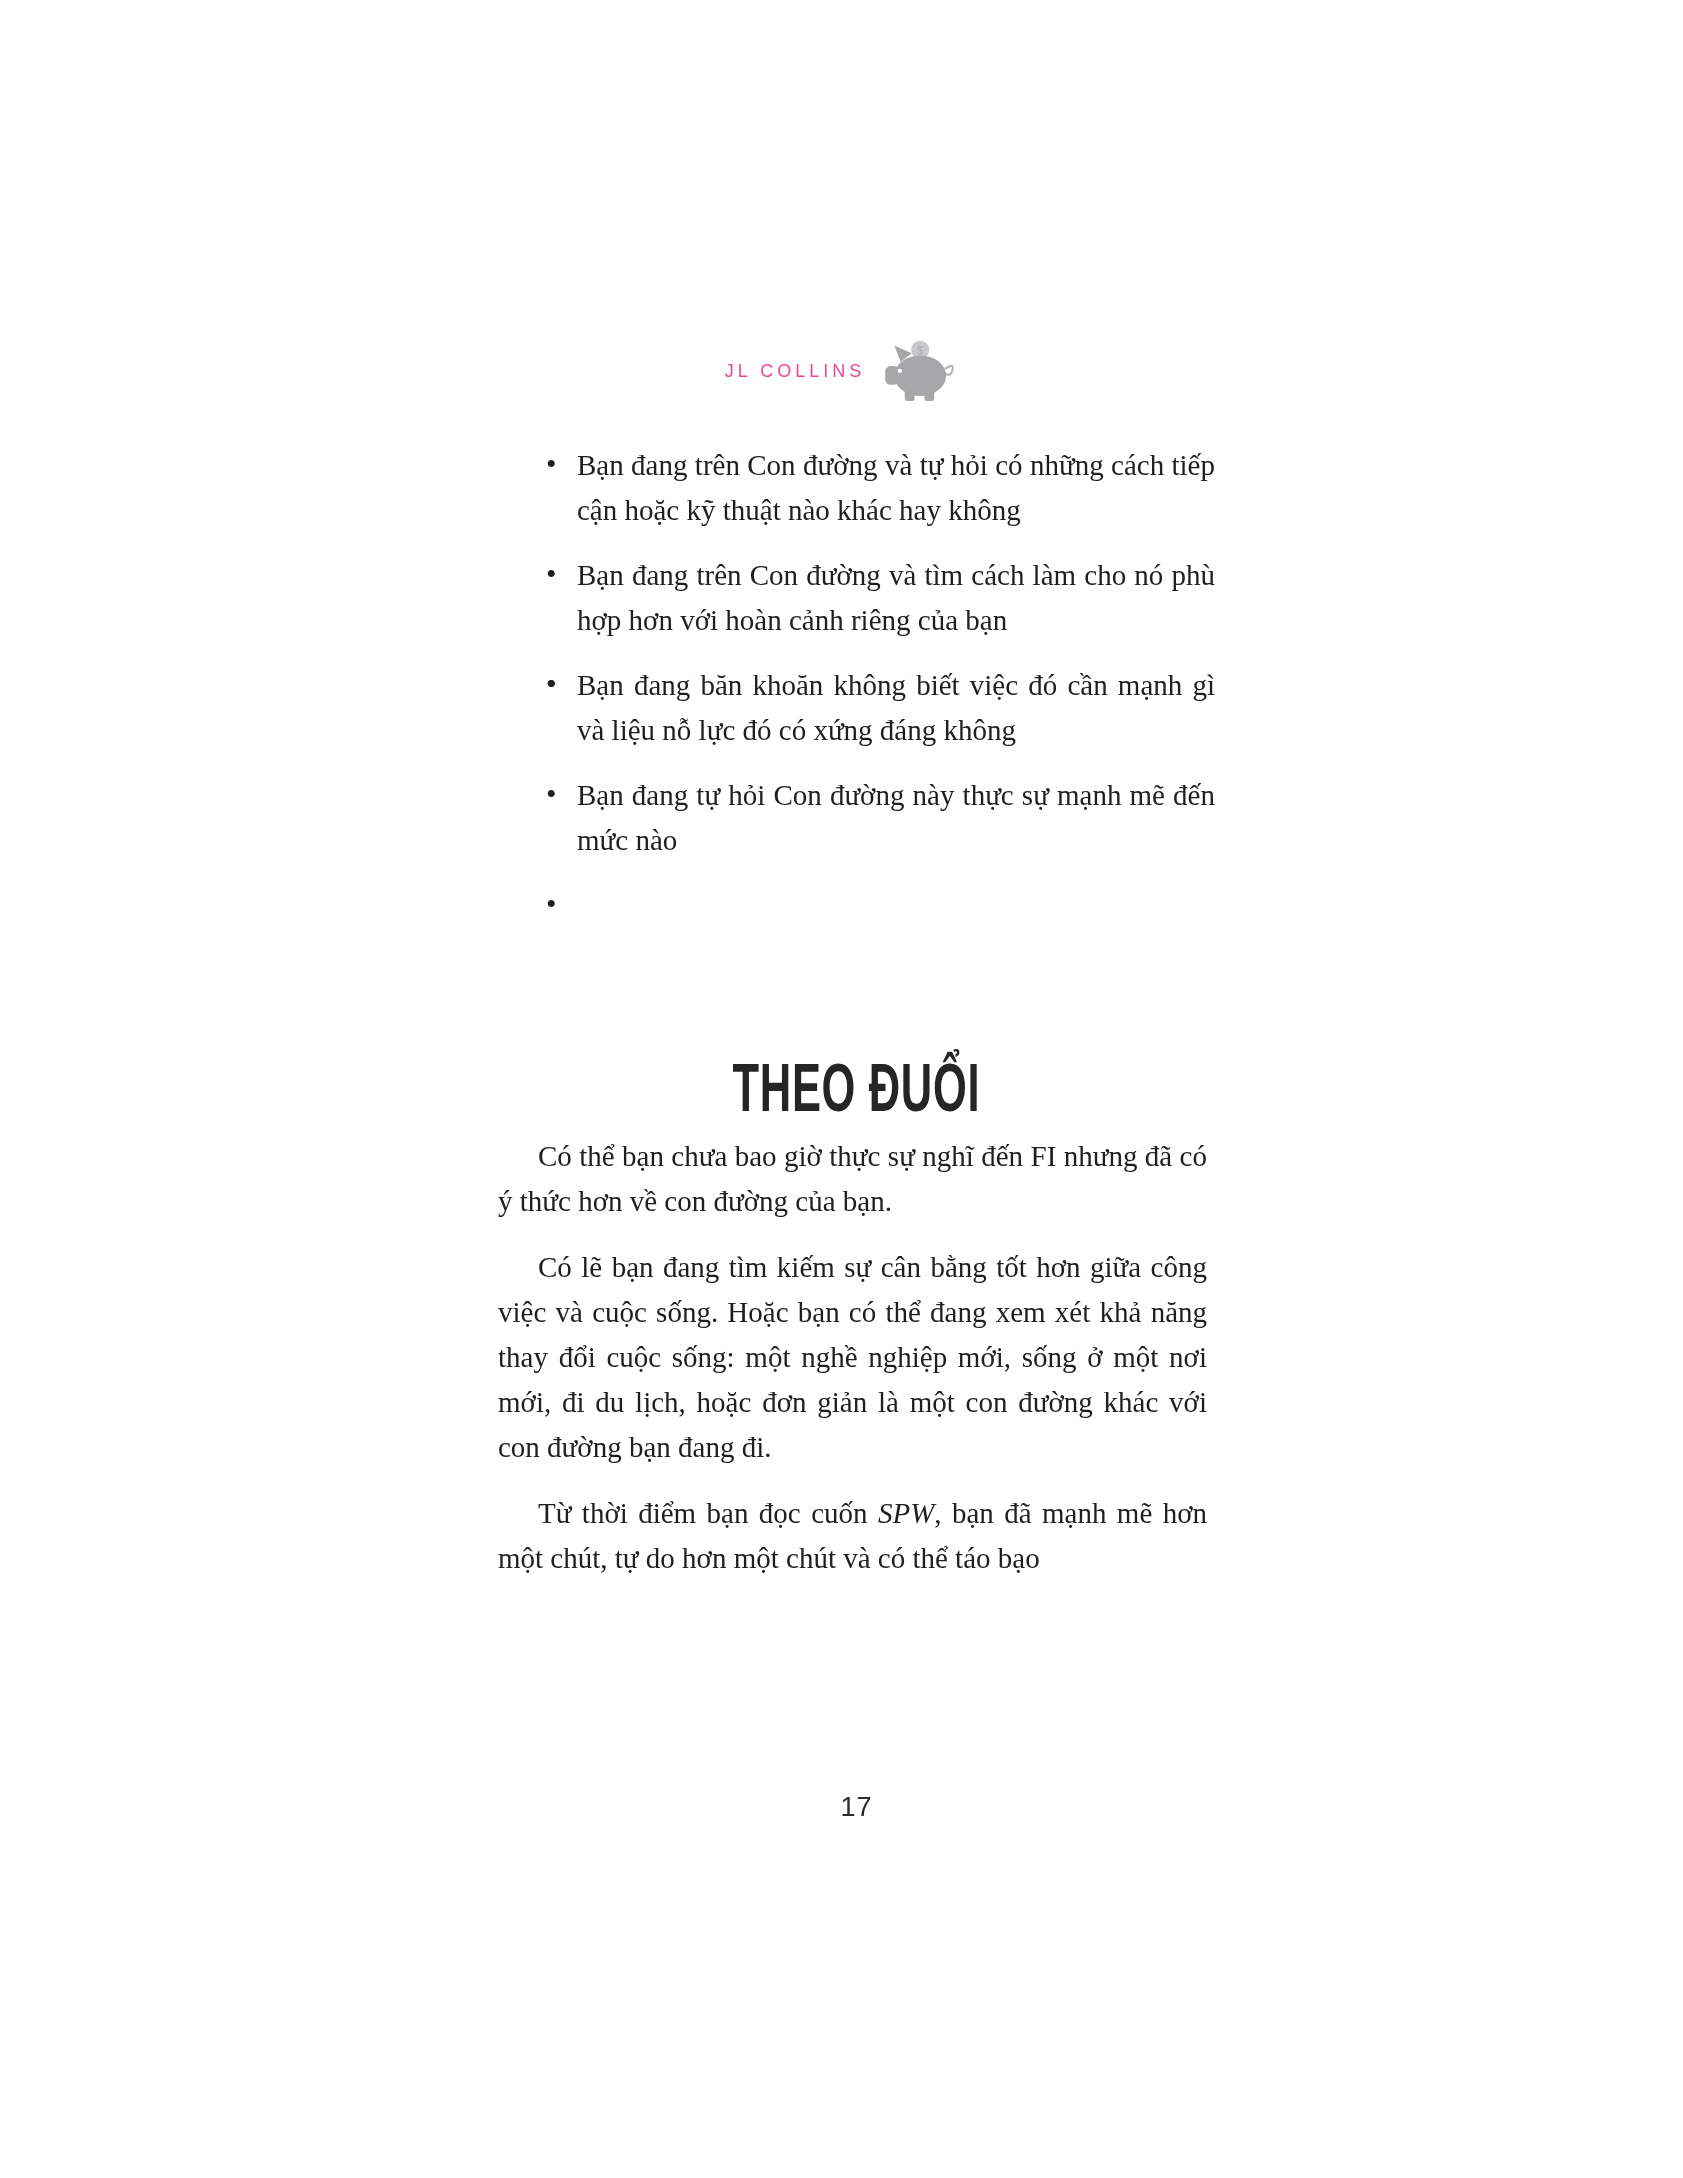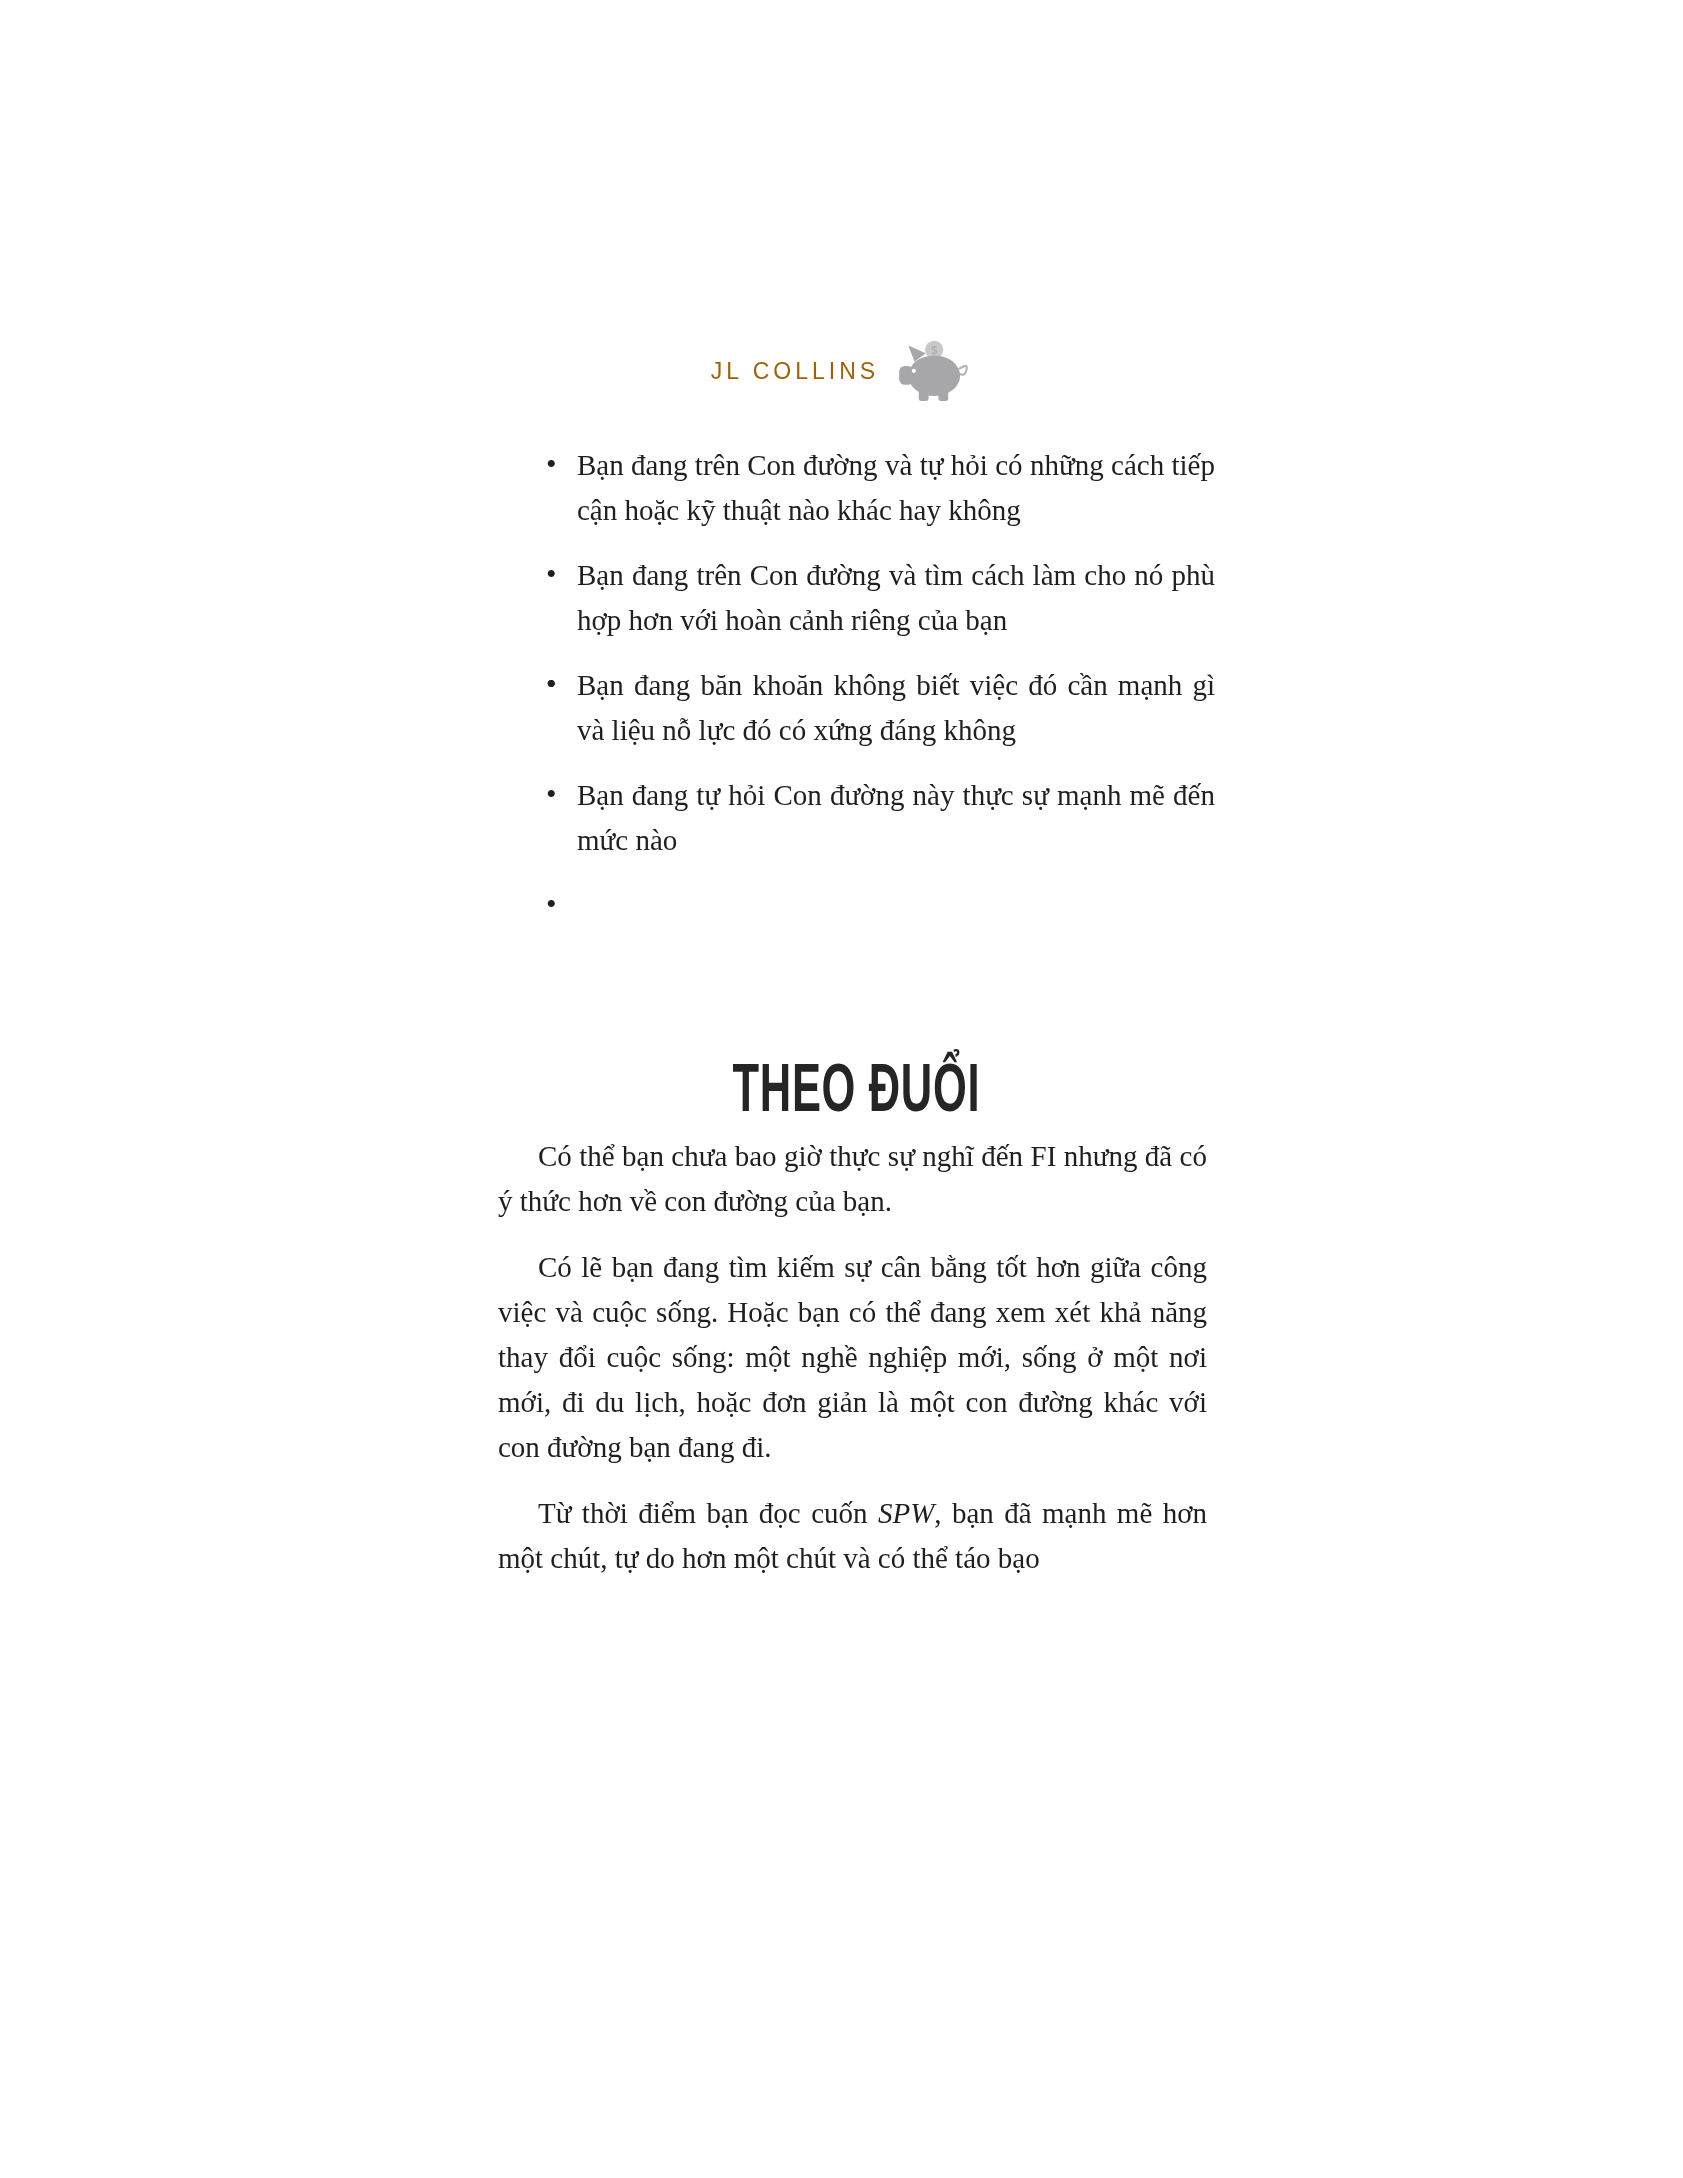--- a/index.html
+++ b/index.html
@@ -19,23 +19,23 @@
     top: 339px;
     left: 0;
     width: 1683px;
     display: flex;
     align-items: center;
     justify-content: center;
     gap: 16px;
   }
   .header-title {
     font-family: "Liberation Sans", "DejaVu Sans", sans-serif;
-    font-size: 23px;
+    font-size: 18px;
     letter-spacing: 4px;
-    color: #a16207;
+    color: #ec4899;
     font-weight: 400;
     white-space: nowrap;
   }
   .piggy { display: block; }
 
   
   .bullets {
     position: absolute;
     top: 443px;
     left: 498px;
@@ -162,15 +162,16 @@
   <div class="section-heading">
     <span class="condense">THEO ĐUỔI</span>
   </div>
 
   <div class="paragraphs">
     <p>Có thể bạn chưa bao giờ thực sự nghĩ đến FI nhưng đã có ý thức hơn về con đường của bạn.</p>
     <p>Có lẽ bạn đang tìm kiếm sự cân bằng tốt hơn giữa công việc và cuộc sống. Hoặc bạn có thể đang xem xét khả năng thay đổi cuộc sống: một nghề nghiệp mới, sống ở một nơi mới, đi du lịch, hoặc đơn giản là một con đường khác với con đường bạn đang đi.</p>
     <p><span>Từ thời điểm bạn đọc cuốn </span><em>SPW</em><span>, bạn đã mạnh mẽ hơn một chút, tự do hơn một chút và có thể táo bạo</span></p>
   </div>
 
+  <div class="page-number">17</div>
 
 </div>
 
 
 </body></html>

